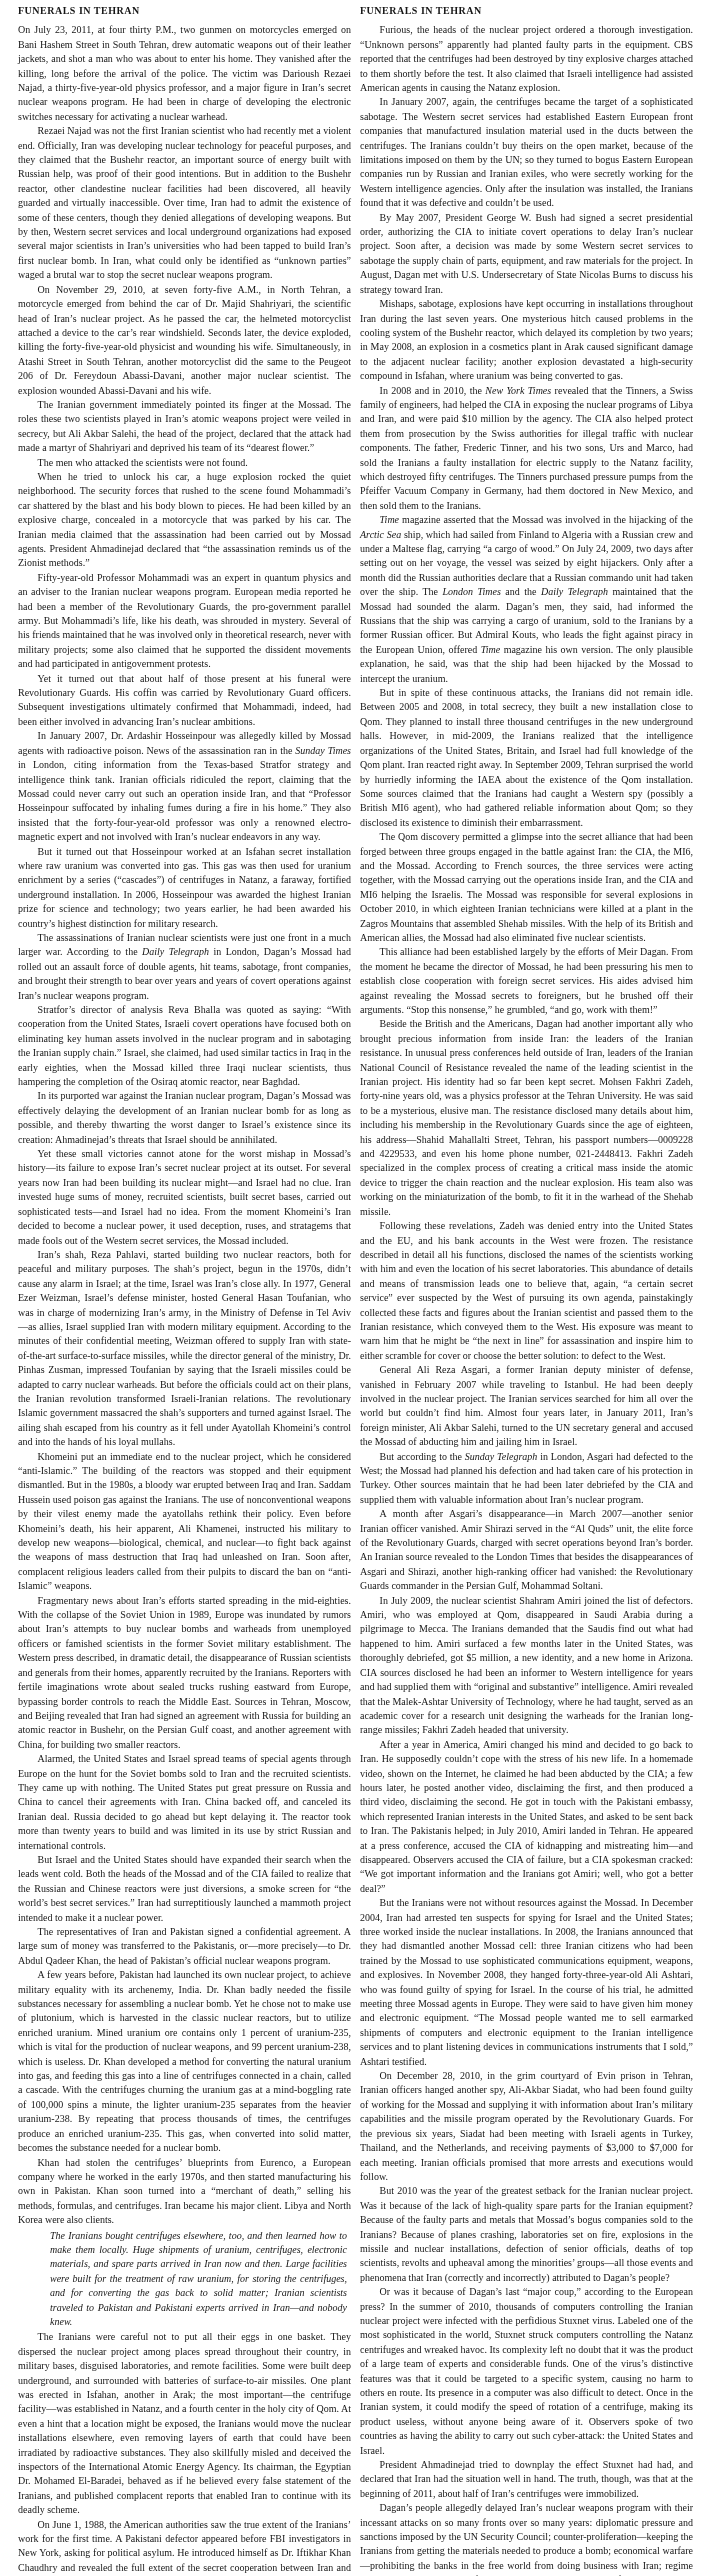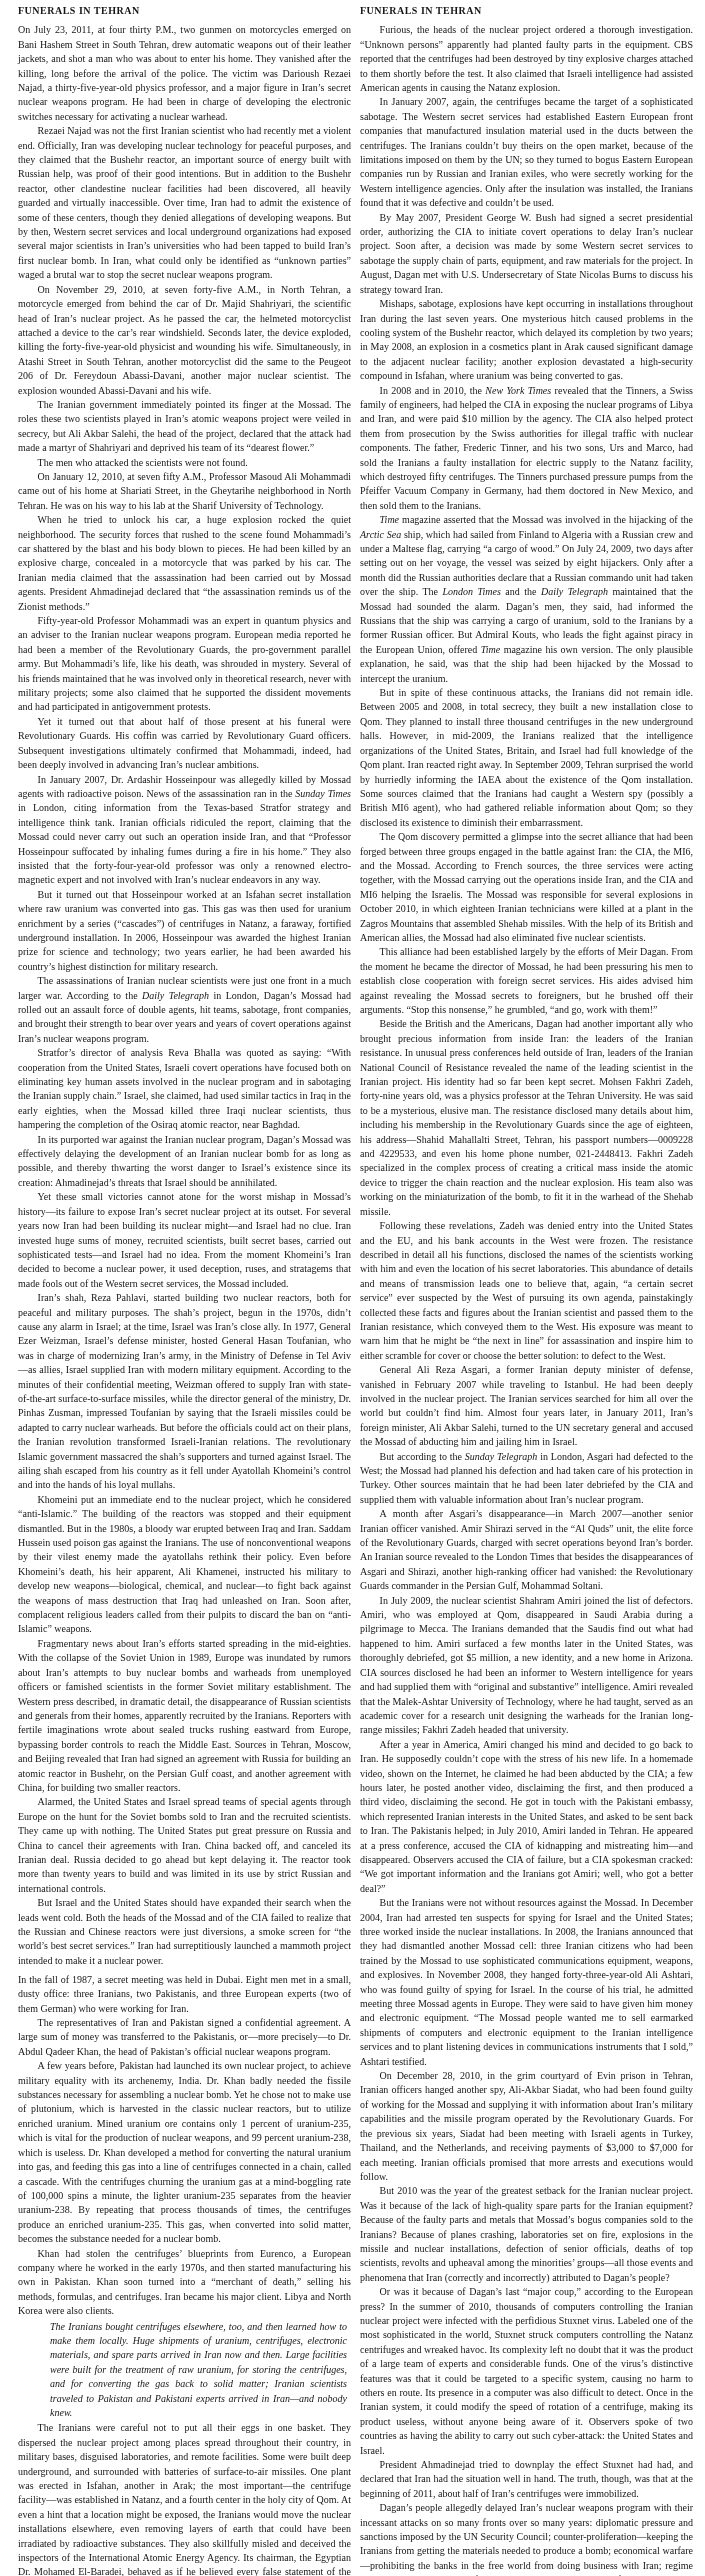--- a/index.html
+++ b/index.html
@@ -22,36 +22,34 @@
 <div id="page">
 
   <div class="col" id="col-left">
     <h1 class="chapter-title">FUNERALS IN TEHRAN</h1>
     <div id="left-paras">
         <p class="body-para first">On July 23, 2011, at four thirty P.M., two gunmen on motorcycles emerged on Bani Hashem Street in South Tehran, drew automatic weapons out of their leather jackets, and shot a man who was about to enter his home. They vanished after the killing, long before the arrival of the police. The victim was Darioush Rezaei Najad, a thirty-five-year-old physics professor, and a major figure in Iran’s secret nuclear weapons program. He had been in charge of developing the electronic switches necessary for activating a nuclear warhead.</p>
         <p class="body-para indent">Rezaei Najad was not the first Iranian scientist who had recently met a violent end. Officially, Iran was developing nuclear technology for peaceful purposes, and they claimed that the Bushehr reactor, an important source of energy built with Russian help, was proof of their good intentions. But in addition to the Bushehr reactor, other clandestine nuclear facilities had been discovered, all heavily guarded and virtually inaccessible. Over time, Iran had to admit the existence of some of these centers, though they denied allegations of developing weapons. But by then, Western secret services and local underground organizations had exposed several major scientists in Iran’s universities who had been tapped to build Iran’s first nuclear bomb. In Iran, what could only be identified as “unknown parties” waged a brutal war to stop the secret nuclear weapons program.</p>
         <p class="body-para indent">On November 29, 2010, at seven forty-five A.M., in North Tehran, a motorcycle emerged from behind the car of Dr. Majid Shahriyari, the scientific head of Iran’s nuclear project. As he passed the car, the helmeted motorcyclist attached a device to the car’s rear windshield. Seconds later, the device exploded, killing the forty-five-year-old physicist and wounding his wife. Simultaneously, in Atashi Street in South Tehran, another motorcyclist did the same to the Peugeot 206 of Dr. Fereydoun Abassi-Davani, another major nuclear scientist. The explosion wounded Abassi-Davani and his wife.</p>
         <p class="body-para indent">The Iranian government immediately pointed its finger at the Mossad. The roles these two scientists played in Iran’s atomic weapons project were veiled in secrecy, but Ali Akbar Salehi, the head of the project, declared that the attack had made a martyr of Shahriyari and deprived his team of its “dearest flower.”</p>
         <p class="body-para indent">The men who attacked the scientists were not found.</p>
-        <p class="body-para indent">On January 12, 2010, at seven fifty A.M., Professor Masoud Ali Mohammadi came out of his home at Shariati Street, in the Gheytarihe neighborhood in North Tehran. He was on his way to his lab at the Sharif University of Technology.</p>
         <p class="body-para indent">When he tried to unlock his car, a huge explosion rocked the quiet neighborhood. The security forces that rushed to the scene found Mohammadi’s car shattered by the blast and his body blown to pieces. He had been killed by an explosive charge, concealed in a motorcycle that was parked by his car. The Iranian media claimed that the assassination had been carried out by Mossad agents. President Ahmadinejad declared that “the assassination reminds us of the Zionist methods.”</p>
         <p class="body-para indent">Fifty-year-old Professor Mohammadi was an expert in quantum physics and an adviser to the Iranian nuclear weapons program. European media reported he had been a member of the Revolutionary Guards, the pro-government parallel army. But Mohammadi’s life, like his death, was shrouded in mystery. Several of his friends maintained that he was involved only in theoretical research, never with military projects; some also claimed that he supported the dissident movements and had participated in antigovernment protests.</p>
-        <p class="body-para indent">Yet it turned out that about half of those present at his funeral were Revolutionary Guards. His coffin was carried by Revolutionary Guard officers. Subsequent investigations ultimately confirmed that Mohammadi, indeed, had been deeply involved in advancing Iran’s nuclear ambitions.</p>
+        <p class="body-para indent">Yet it turned out that about half of those present at his funeral were Revolutionary Guards. His coffin was carried by Revolutionary Guard officers. Subsequent investigations ultimately confirmed that Mohammadi, indeed, had been either involved in advancing Iran’s nuclear ambitions.</p>
         <p class="body-para indent">In January 2007, Dr. Ardashir Hosseinpour was allegedly killed by Mossad agents with radioactive poison. News of the assassination ran in the <em>Sunday Times</em> in London, citing information from the Texas-based Stratfor strategy and intelligence think tank. Iranian officials ridiculed the report, claiming that the Mossad could never carry out such an operation inside Iran, and that “Professor Hosseinpour suffocated by inhaling fumes during a fire in his home.” They also insisted that the forty-four-year-old professor was only a renowned electro-magnetic expert and not involved with Iran’s nuclear endeavors in any way.</p>
         <p class="body-para indent">But it turned out that Hosseinpour worked at an Isfahan secret installation where raw uranium was converted into gas. This gas was then used for uranium enrichment by a series (“cascades”) of centrifuges in Natanz, a faraway, fortified underground installation. In 2006, Hosseinpour was awarded the highest Iranian prize for science and technology; two years earlier, he had been awarded his country’s highest distinction for military research.</p>
         <p class="body-para indent">The assassinations of Iranian nuclear scientists were just one front in a much larger war. According to the <em>Daily Telegraph</em> in London, Dagan’s Mossad had rolled out an assault force of double agents, hit teams, sabotage, front companies, and brought their strength to bear over years and years of covert operations against Iran’s nuclear weapons program.</p>
         <p class="body-para indent">Stratfor’s director of analysis Reva Bhalla was quoted as saying: “With cooperation from the United States, Israeli covert operations have focused both on eliminating key human assets involved in the nuclear program and in sabotaging the Iranian supply chain.” Israel, she claimed, had used similar tactics in Iraq in the early eighties, when the Mossad killed three Iraqi nuclear scientists, thus hampering the completion of the Osiraq atomic reactor, near Baghdad.</p>
         <p class="body-para indent">In its purported war against the Iranian nuclear program, Dagan’s Mossad was effectively delaying the development of an Iranian nuclear bomb for as long as possible, and thereby thwarting the worst danger to Israel’s existence since its creation: Ahmadinejad’s threats that Israel should be annihilated.</p>
         <p class="body-para indent">Yet these small victories cannot atone for the worst mishap in Mossad’s history—its failure to expose Iran’s secret nuclear project at its outset. For several years now Iran had been building its nuclear might—and Israel had no clue. Iran invested huge sums of money, recruited scientists, built secret bases, carried out sophisticated tests—and Israel had no idea. From the moment Khomeini’s Iran decided to become a nuclear power, it used deception, ruses, and stratagems that made fools out of the Western secret services, the Mossad included.</p>
         <p class="body-para indent">Iran’s shah, Reza Pahlavi, started building two nuclear reactors, both for peaceful and military purposes. The shah’s project, begun in the 1970s, didn’t cause any alarm in Israel; at the time, Israel was Iran’s close ally. In 1977, General Ezer Weizman, Israel’s defense minister, hosted General Hasan Toufanian, who was in charge of modernizing Iran’s army, in the Ministry of Defense in Tel Aviv—as allies, Israel supplied Iran with modern military equipment. According to the minutes of their confidential meeting, Weizman offered to supply Iran with state-of-the-art surface-to-surface missiles, while the director general of the ministry, Dr. Pinhas Zusman, impressed Toufanian by saying that the Israeli missiles could be adapted to carry nuclear warheads. But before the officials could act on their plans, the Iranian revolution transformed Israeli-Iranian relations. The revolutionary Islamic government massacred the shah’s supporters and turned against Israel. The ailing shah escaped from his country as it fell under Ayatollah Khomeini’s control and into the hands of his loyal mullahs.</p>
         <p class="body-para indent">Khomeini put an immediate end to the nuclear project, which he considered “anti-Islamic.” The building of the reactors was stopped and their equipment dismantled. But in the 1980s, a bloody war erupted between Iraq and Iran. Saddam Hussein used poison gas against the Iranians. The use of nonconventional weapons by their vilest enemy made the ayatollahs rethink their policy. Even before Khomeini’s death, his heir apparent, Ali Khamenei, instructed his military to develop new weapons—biological, chemical, and nuclear—to fight back against the weapons of mass destruction that Iraq had unleashed on Iran. Soon after, complacent religious leaders called from their pulpits to discard the ban on “anti-Islamic” weapons.</p>
         <p class="body-para indent">Fragmentary news about Iran’s efforts started spreading in the mid-eighties. With the collapse of the Soviet Union in 1989, Europe was inundated by rumors about Iran’s attempts to buy nuclear bombs and warheads from unemployed officers or famished scientists in the former Soviet military establishment. The Western press described, in dramatic detail, the disappearance of Russian scientists and generals from their homes, apparently recruited by the Iranians. Reporters with fertile imaginations wrote about sealed trucks rushing eastward from Europe, bypassing border controls to reach the Middle East. Sources in Tehran, Moscow, and Beijing revealed that Iran had signed an agreement with Russia for building an atomic reactor in Bushehr, on the Persian Gulf coast, and another agreement with China, for building two smaller reactors.</p>
         <p class="body-para indent">Alarmed, the United States and Israel spread teams of special agents through Europe on the hunt for the Soviet bombs sold to Iran and the recruited scientists. They came up with nothing. The United States put great pressure on Russia and China to cancel their agreements with Iran. China backed off, and canceled its Iranian deal. Russia decided to go ahead but kept delaying it. The reactor took more than twenty years to build and was limited in its use by strict Russian and international controls.</p>
         <p class="body-para indent">But Israel and the United States should have expanded their search when the leads went cold. Both the heads of the Mossad and of the CIA failed to realize that the Russian and Chinese reactors were just diversions, a smoke screen for “the world’s best secret services.” Iran had surreptitiously launched a mammoth project intended to make it a nuclear power.</p>
-        <p class="body-para section">In the fall of 1987, a secret meeting was held in Dubai. Eight men met in a small, dusty office: three Iranians, two Pakistanis, and three European experts (two of them German) who were working for Iran.</p>
         <p class="body-para indent">The representatives of Iran and Pakistan signed a confidential agreement. A large sum of money was transferred to the Pakistanis, or—more precisely—to Dr. Abdul Qadeer Khan, the head of Pakistan’s official nuclear weapons program.</p>
         <p class="body-para indent">A few years before, Pakistan had launched its own nuclear project, to achieve military equality with its archenemy, India. Dr. Khan badly needed the fissile substances necessary for assembling a nuclear bomb. Yet he chose not to make use of plutonium, which is harvested in the classic nuclear reactors, but to utilize enriched uranium. Mined uranium ore contains only 1 percent of uranium-235, which is vital for the production of nuclear weapons, and 99 percent uranium-238, which is useless. Dr. Khan developed a method for converting the natural uranium into gas, and feeding this gas into a line of centrifuges connected in a chain, called a cascade. With the centrifuges churning the uranium gas at a mind-boggling rate of 100,000 spins a minute, the lighter uranium-235 separates from the heavier uranium-238. By repeating that process thousands of times, the centrifuges produce an enriched uranium-235. This gas, when converted into solid matter, becomes the substance needed for a nuclear bomb.</p>
         <p class="body-para indent">Khan had stolen the centrifuges’ blueprints from Eurenco, a European company where he worked in the early 1970s, and then started manufacturing his own in Pakistan. Khan soon turned into a “merchant of death,” selling his methods, formulas, and centrifuges. Iran became his major client. Libya and North Korea were also clients.</p>
         <p class="body-para quote">The Iranians bought centrifuges elsewhere, too, and then learned how to make them locally. Huge shipments of uranium, centrifuges, electronic materials, and spare parts arrived in Iran now and then. Large facilities were built for the treatment of raw uranium, for storing the centrifuges, and for converting the gas back to solid matter; Iranian scientists traveled to Pakistan and Pakistani experts arrived in Iran—and nobody knew.</p>
         <p class="body-para indent">The Iranians were careful not to put all their eggs in one basket. They dispersed the nuclear project among places spread throughout their country, in military bases, disguised laboratories, and remote facilities. Some were built deep underground, and surrounded with batteries of surface-to-air missiles. One plant was erected in Isfahan, another in Arak; the most important—the centrifuge facility—was established in Natanz, and a fourth center in the holy city of Qom. At even a hint that a location might be exposed, the Iranians would move the nuclear installations elsewhere, even removing layers of earth that could have been irradiated by radioactive substances. They also skillfully misled and deceived the inspectors of the International Atomic Energy Agency. Its chairman, the Egyptian Dr. Mohamed El-Baradei, behaved as if he believed every false statement of the Iranians, and published complacent reports that enabled Iran to continue with its deadly scheme.</p>
         <p class="body-para indent">On June 1, 1988, the American authorities saw the true extent of the Iranians’ work for the first time. A Pakistani defector appeared before FBI investigators in New York, asking for political asylum. He introduced himself as Dr. Iftikhar Khan Chaudhry and revealed the full extent of the secret cooperation between Iran and Pakistan. He exposed Dr. Khan, described meetings in which he had participated, and named Pakistani experts who had taken part in the Iranian project.</p>
       </div>
   </div>
 
   <div class="col" id="col-right">

